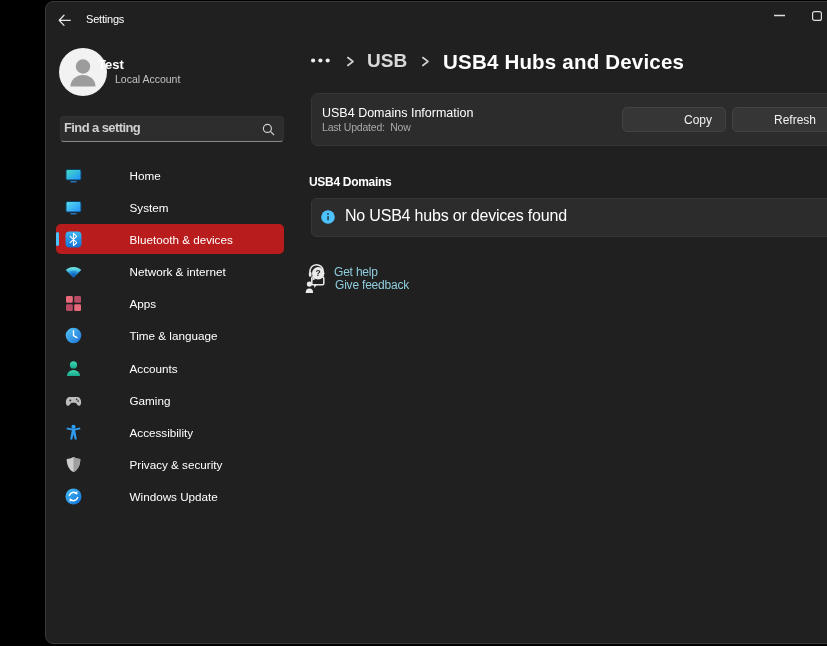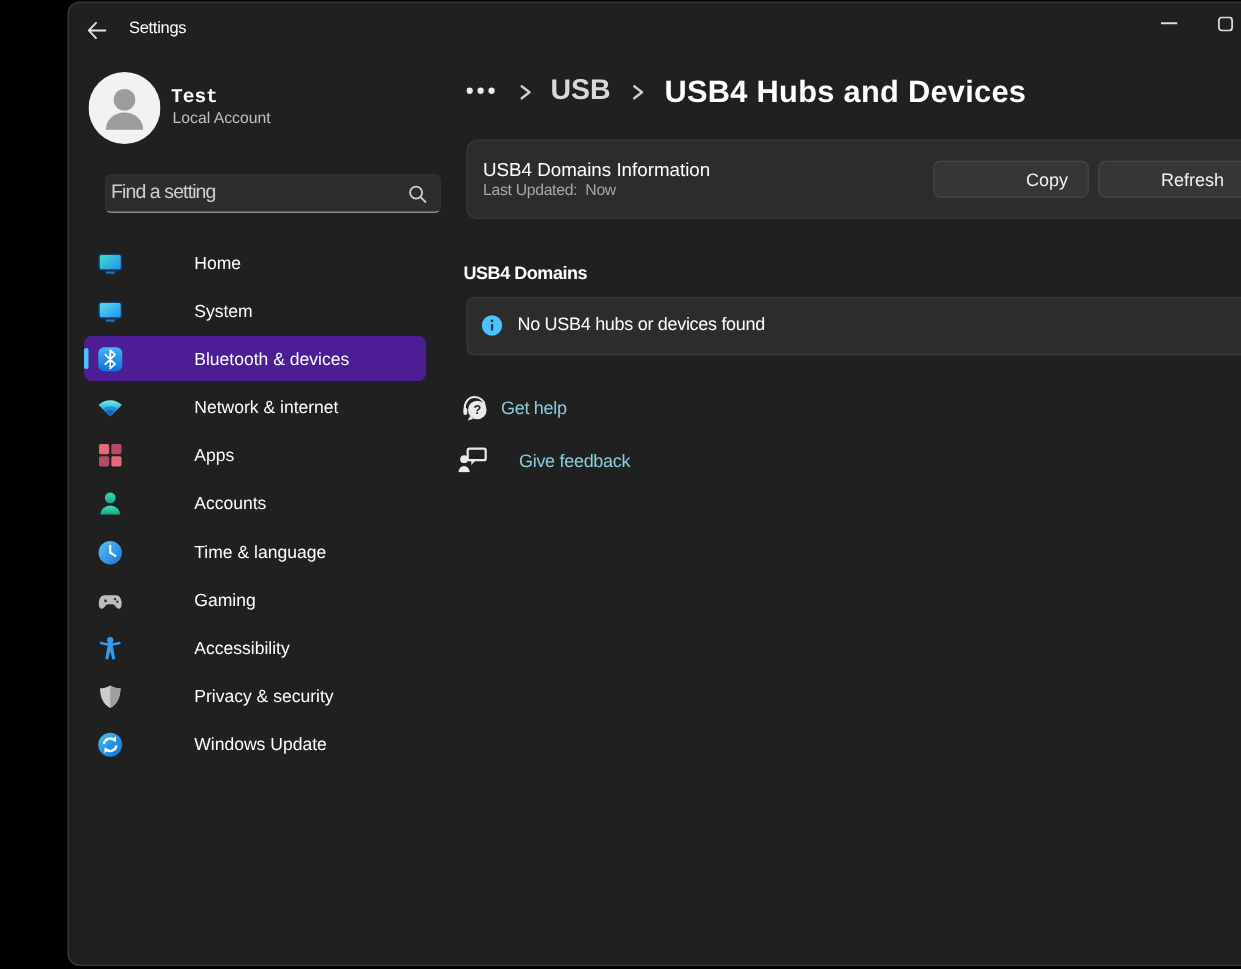--- a/index.html
+++ b/index.html
@@ -8,33 +8,33 @@
   .window { position:absolute; left:1px; top:1px; width:824px; height:643px;
     background:#202020; border-radius:8px; border:1px solid #383838; overflow:hidden;margin-left:44px; }
   .abs { position:absolute; }
 
   
   .back { left:12px; top:12px; width:13px; height:13px; }
   .apptitle { left:40px; top:11px; font-size:11px; letter-spacing:-0.2px; color:#fff; }
 
   
   .avatar { left:13px; top:46px; width:48px; height:48px; }
-  .uname { left:68px; top:54.5px; font-size:13px; font-weight:bold; color:#fff;font-family:Liberation Mono, monospace; }
+  .uname { left:52px; top:54.5px; font-size:13px; font-weight:bold; color:#fff; }
   .uacct { left:69px; top:71px; font-size:10.5px; color:#c2c2c2; }
-  .search { left:24px; top:114px; width:224px; height:26px; background:#2d2d2d;
-    border-radius:4px; border:1px solid #303030; border-bottom:1px solid #898989; }
+  .search { left:14px; top:114px; width:224px; height:26px; background:#2d2d2d;
+    border-radius:4px; border:1px solid #303030; border-bottom:1px solid #898989;font-weight:bold; }
   .search .ph { position:absolute; left:3px; top:2.5px; font-size:13px; letter-spacing:-0.6px; color:#d0d0d0; }
   .search svg { position:absolute; right:8px; top:6px; }
 
   .nav { left:5px; top:158px; width:240px; }
   .navitem { position:relative; height:30px; margin:0 0 2.2px 5px; width:228px;
     border-radius:5px; display:flex; align-items:center;gap:36px; }
   .navitem .ico { width:17px; height:17px; margin-left:9px; flex:none; }
   .navitem .lbl { margin-left:11.5px; font-size:11.7px; color:#fff; white-space:nowrap; }
-  .navitem.sel { background:#4c1d95; }
+  .navitem.sel { background:#b91c1c; }
   .navitem.sel::before { content:""; position:absolute; left:0; top:8px; width:3px;
     height:14px; border-radius:2px; background:#4cc2ff; }
 
   
   .dots { left:265px; top:55.5px; }
   .chv1 { left:300px; top:53.5px; }
   .chv2 { left:375px; top:53.5px; }
   .cusb { left:321px; top:48px; font-size:19px; font-weight:bold; color:#d8d8d8; line-height:22px;}
   .ctitle { left:397px; top:48px; font-size:20.5px; font-weight:bold; color:#fff; line-height:24px; letter-spacing:0.2px;}
 
@@ -45,25 +45,25 @@
   .btn { position:absolute; top:13px; height:25px; background:#363636;
     border:1px solid #434343; border-radius:5px; color:#f2f2f2; font-size:12px;
     display:flex; align-items:center; justify-content:center; }
   .btn.copy { left:310px; width:104px;padding-left:48px; }
   .btn.refresh { left:420px; width:110px;padding-left:16px; }
 
   .sechdr { left:263px; top:172.5px; font-size:12px; letter-spacing:-0.3px; font-weight:bold; color:#fff; }
   .infobar { left:265px; top:196px; width:540px; height:39px; background:#2c2c2c;
     border:1px solid #363636; border-radius:5px; display:flex; align-items:center; }
   .infoico { width:14px; height:14px; margin-left:9px; margin-top:-2px; flex:none; }
-  .infotxt { margin-left:10px; margin-top:-3px; font-size:12px; letter-spacing:-0.2px; color:#fff; }
+  .infotxt { margin-left:10px; margin-top:-3px; font-size:16px; letter-spacing:-0.2px; color:#fff; }
 
   .linkrow { display:flex; align-items:center; }
   .l1 { left:262px; top:261px; }
-  .l2 { left:259px; top:296px;gap:11px; }
+  .l2 { left:259px; top:274px; }
   .linkrow .lt { color:#8fccdd; font-size:12px; letter-spacing:-0.2px; }
 
   .scrollbar { left:819px; top:97px; width:2px; height:63px; background:#3f3f3f; border-radius:1px; }
 </style>
 </head>
 <body>
 <div class="window">
 
   <svg class="abs back" viewBox="0 0 13 13">
       <path d="M6 1.2 1.2 6.3 6 11.4 M1.7 6.3 H12.3" stroke="#e4e4e4" stroke-width="1.25" fill="none" stroke-linecap="round" stroke-linejoin="round"></path>
@@ -156,42 +156,42 @@
             <rect x="1" y="1" width="6.8" height="6.8" rx="1.3" fill="#e86a7a"></rect>
             <rect x="9.2" y="1" width="6.8" height="6.8" rx="1.3" fill="#b84a66"></rect>
             <rect x="1" y="9.2" width="6.8" height="6.8" rx="1.3" fill="#b84a66"></rect>
             <rect x="9.2" y="9.2" width="6.8" height="6.8" rx="1.3" fill="#e86a7a"></rect>
           </svg></div>
         <div class="lbl">Apps</div>
       </div>
       <div class="navitem">
         <div class="ico"><svg viewBox="0 0 17 17">
             <defs>
+              <linearGradient id="gt" x1="0" y1="0" x2="1" y2="1">
+                <stop offset="0" stop-color="#57c7f7"></stop>
+                <stop offset="1" stop-color="#1b72d8"></stop>
+              </linearGradient>
+            </defs>
+            <circle cx="8.5" cy="8.5" r="7.8" fill="url(#gt)"></circle>
+            <path d="M8.5 3.8 V8.5 l3.4 2.1" stroke="#fff" stroke-width="1.4" fill="none" stroke-linecap="round"></path>
+          </svg></div>
+        <div class="lbl">Time &amp; language</div>
+      </div>
+      <div class="navitem">
+        <div class="ico"><svg viewBox="0 0 17 17">
+            <defs>
               <linearGradient id="ga" x1="0" y1="0" x2="0" y2="1">
                 <stop offset="0" stop-color="#3fd9b5"></stop>
                 <stop offset="1" stop-color="#17a98c"></stop>
               </linearGradient>
             </defs>
             <circle cx="8.5" cy="4.9" r="3.6" fill="url(#ga)"></circle>
             <path d="M1.9 16 a6.6 6 0 0 1 13.2 0 z" fill="url(#ga)"></path>
           </svg></div>
         <div class="lbl">Accounts</div>
-      </div>
-      <div class="navitem">
-        <div class="ico"><svg viewBox="0 0 17 17">
-            <defs>
-              <linearGradient id="gt" x1="0" y1="0" x2="1" y2="1">
-                <stop offset="0" stop-color="#57c7f7"></stop>
-                <stop offset="1" stop-color="#1b72d8"></stop>
-              </linearGradient>
-            </defs>
-            <circle cx="8.5" cy="8.5" r="7.8" fill="url(#gt)"></circle>
-            <path d="M8.5 3.8 V8.5 l3.4 2.1" stroke="#fff" stroke-width="1.4" fill="none" stroke-linecap="round"></path>
-          </svg></div>
-        <div class="lbl">Time &amp; language</div>
       </div>
       <div class="navitem">
         <div class="ico"><svg viewBox="0 0 17 17">
             <path d="M4.7 4.9 h7.6 c2.1 0 3.6 1.9 3.8 4.7 c0.2 2.5-0.6 4.2-1.9 4.2 c-1.1 0-1.7-0.8-2.5-1.9 c-0.5-0.7-1.1-1.1-1.7-1.1 h-3 c-0.6 0-1.2 0.4-1.7 1.1 c-0.8 1.1-1.4 1.9-2.5 1.9 c-1.3 0-2.1-1.7-1.9-4.2 c0.2-2.8 1.7-4.7 3.8-4.7 z" fill="#bdbdbd"></path>
             <circle cx="5.3" cy="8.5" r="1" fill="#3a3a3a"></circle>
             <circle cx="11.7" cy="7.4" r="0.85" fill="#3a3a3a"></circle>
             <circle cx="13.2" cy="9.1" r="0.85" fill="#3a3a3a"></circle>
           </svg></div>
         <div class="lbl">Gaming</div>
       </div>

